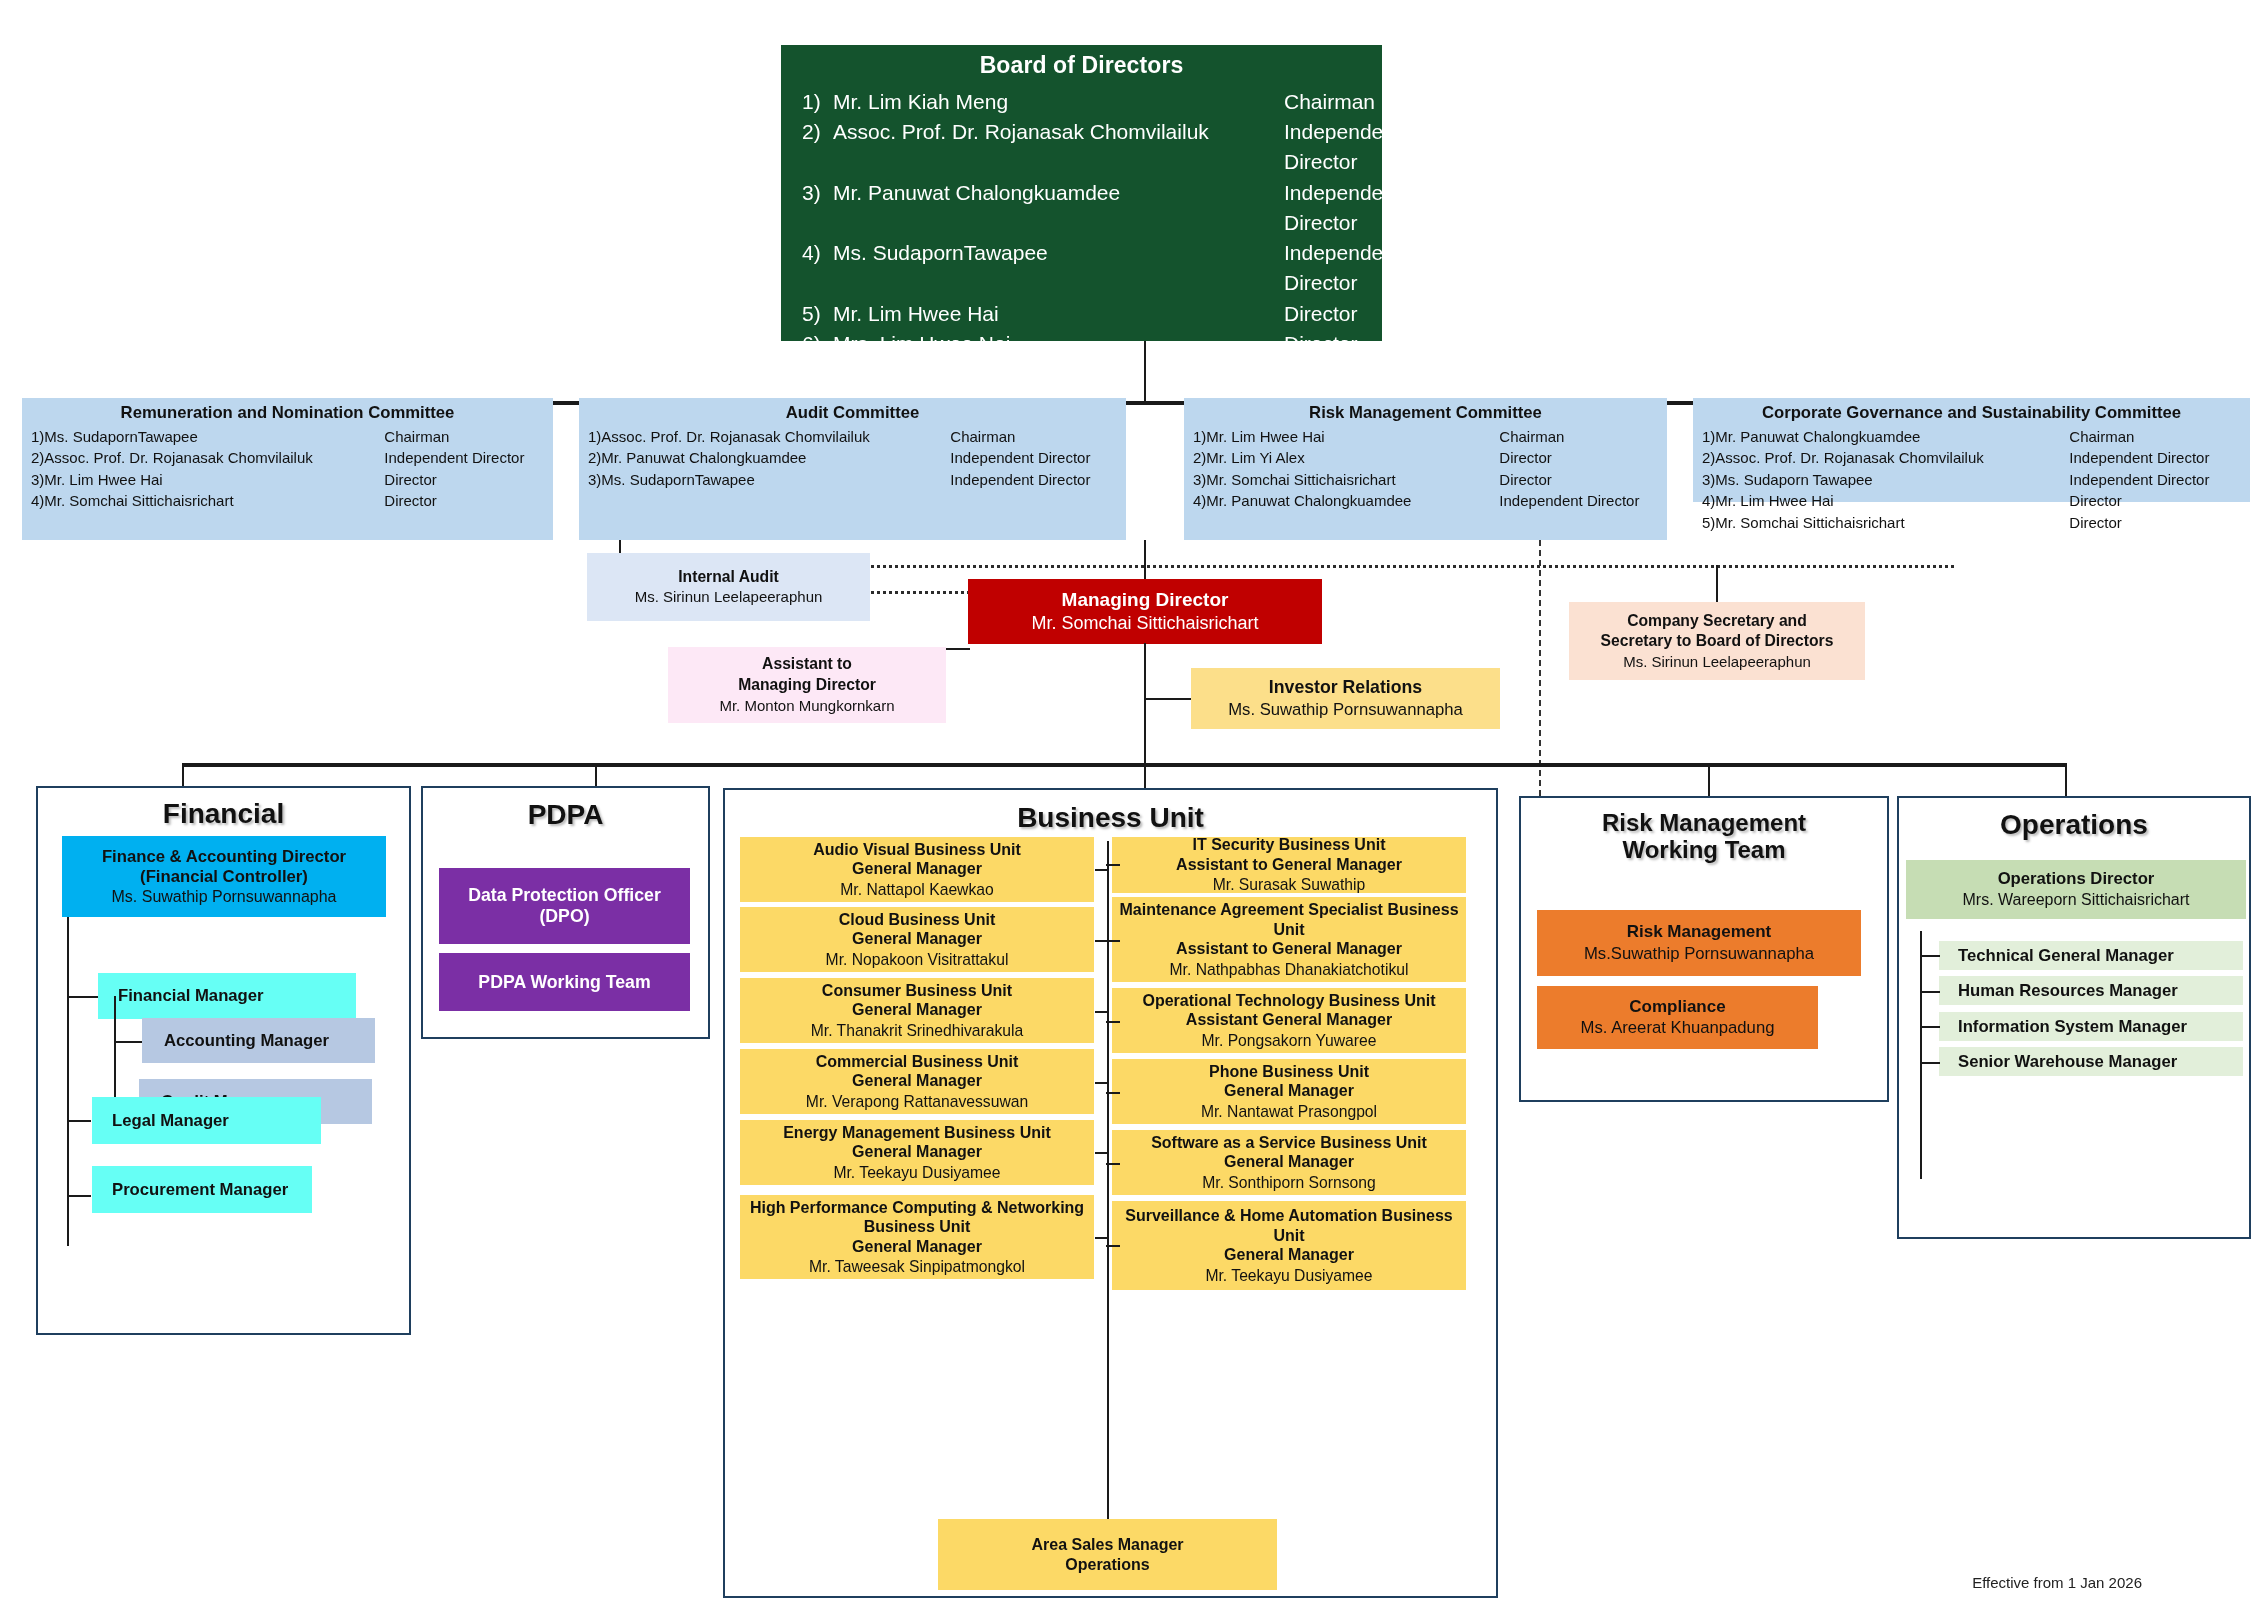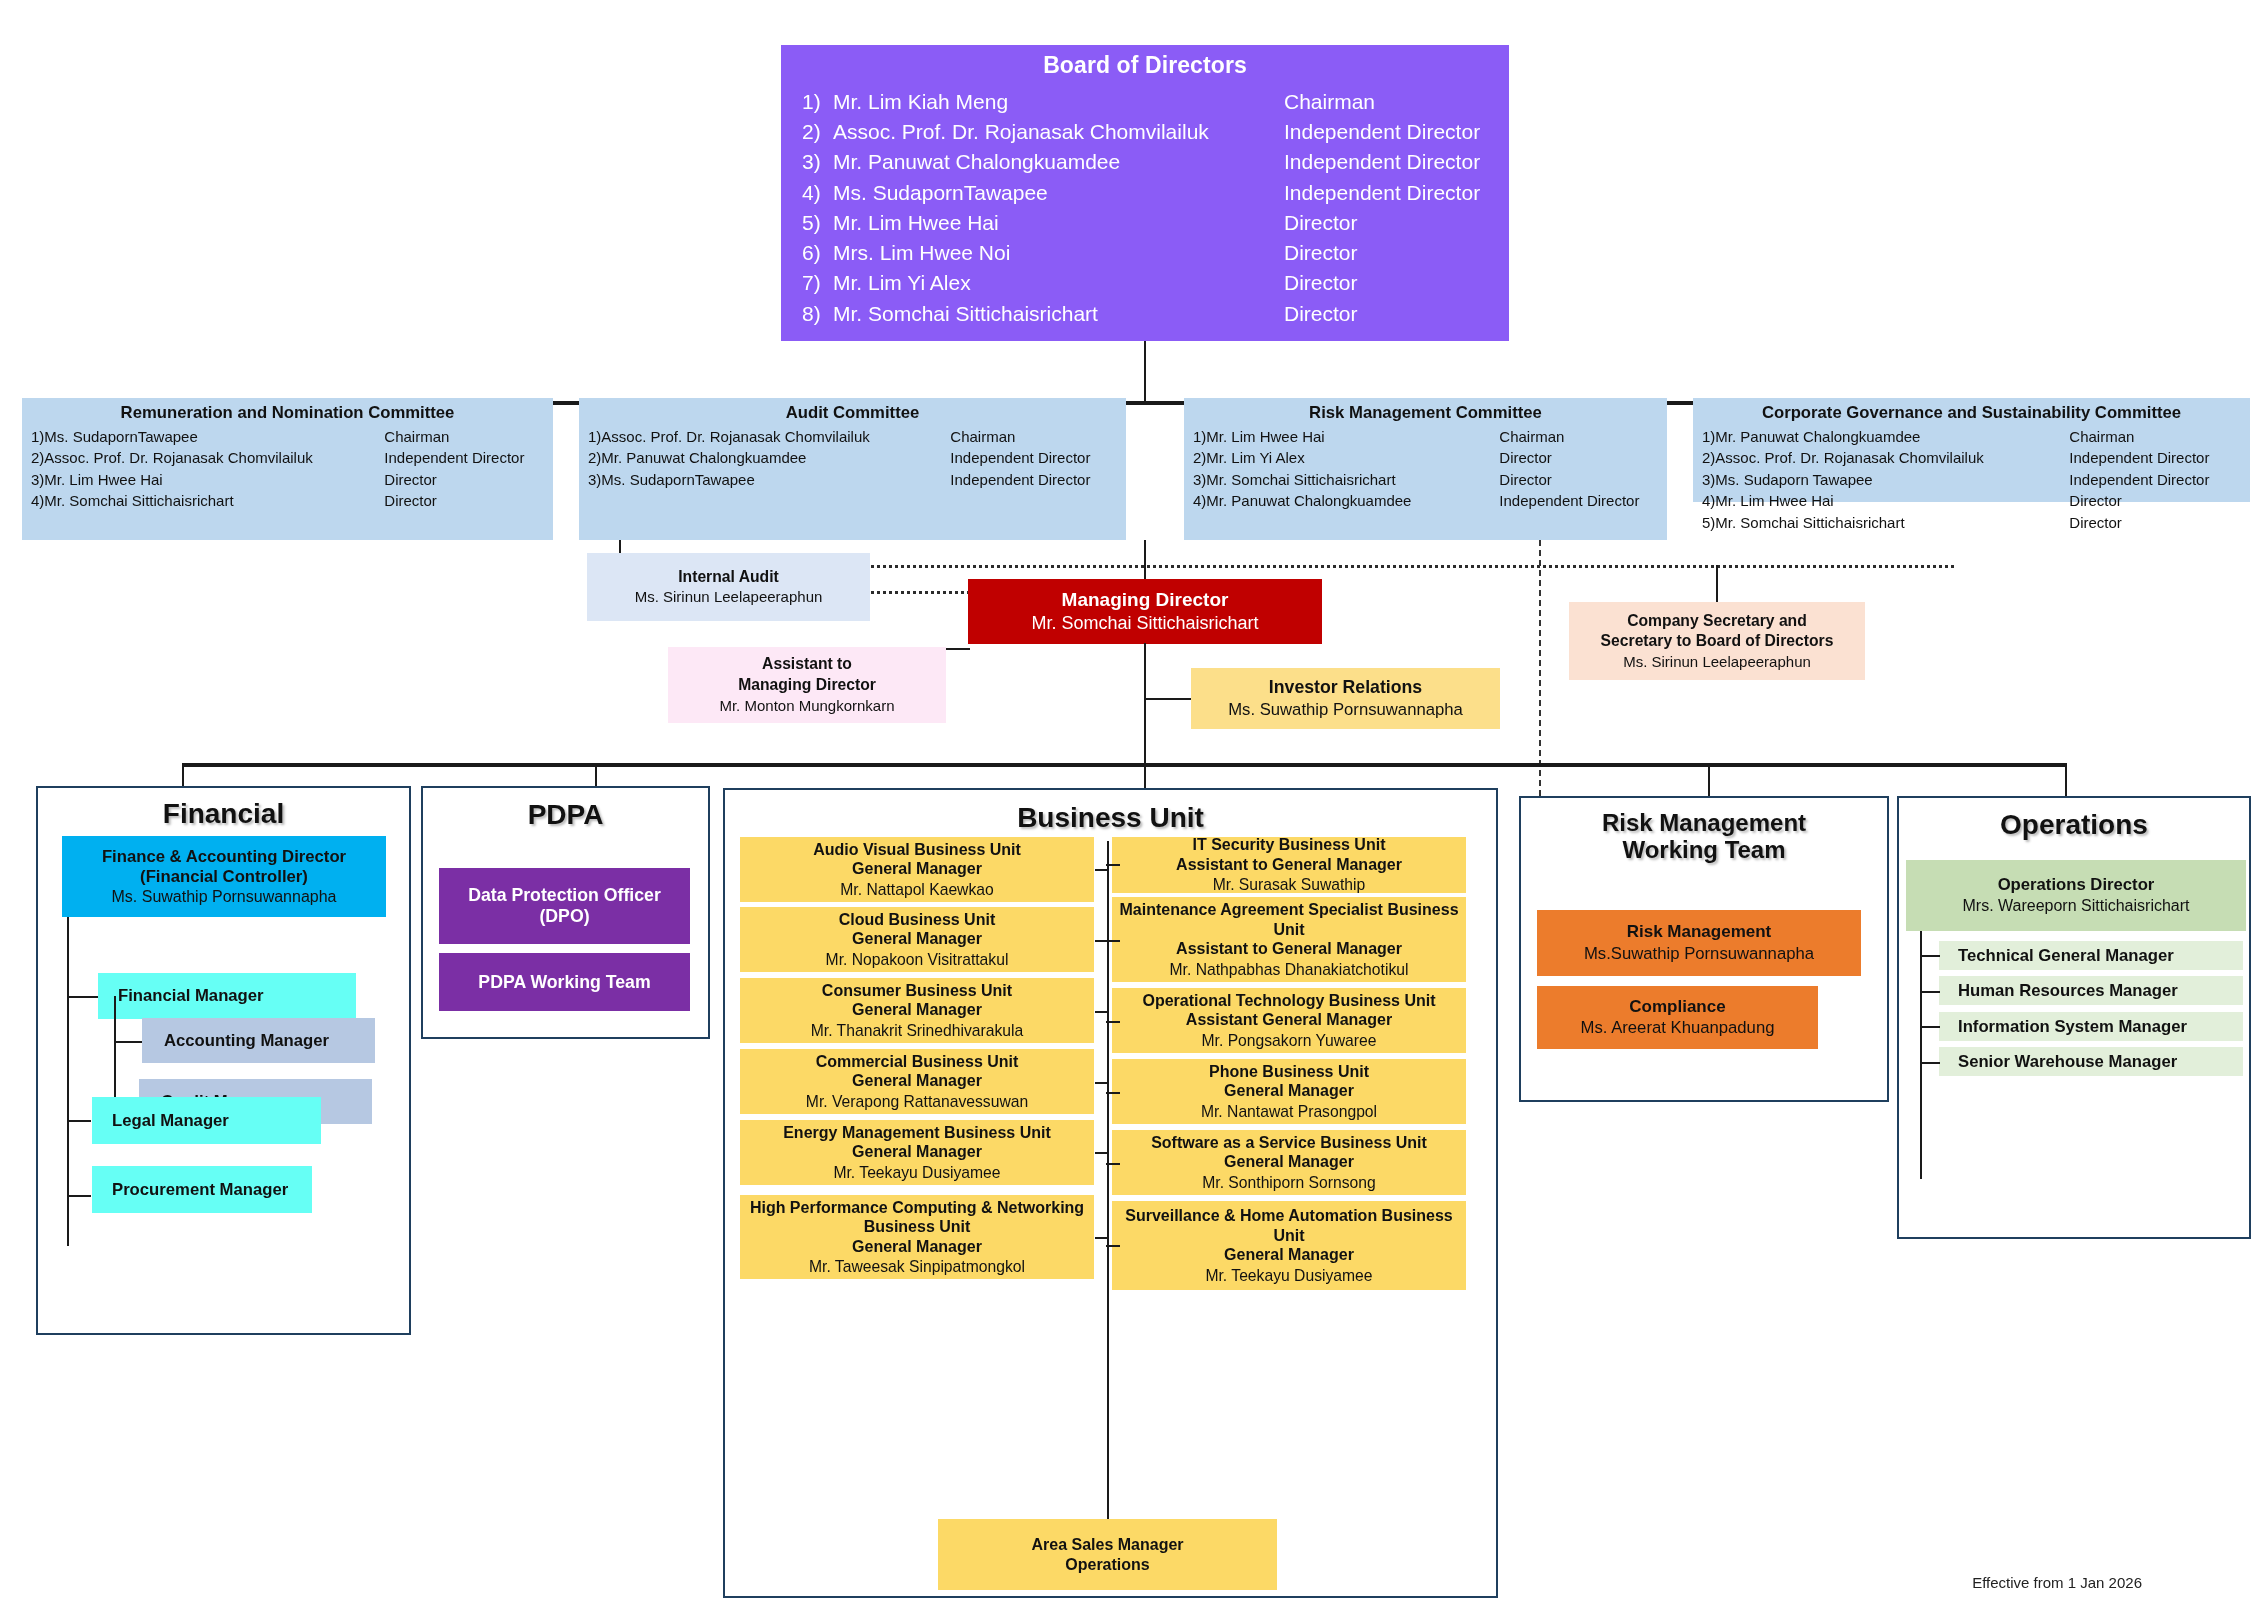--- a/index.html
+++ b/index.html
@@ -11,21 +11,21 @@
   
   .ln{position:absolute;background:#1a1a1a;}
   .vln{width:2px;}
   .hln{height:2px;}
   .dash-v{position:absolute;width:0;border-left:2.5px dashed #333;}
   .dot-h{position:absolute;height:0;border-top:3px dotted #2b2b2b;}
   .thin-v{position:absolute;width:1.5px;background:#1a1a1a;}
   .thin-h{position:absolute;height:1.5px;background:#1a1a1a;}
 
   
-  #board{left:781px;top:45px;width:728px;height:296px;background:#8b5cf6;color:#fff;
+  #board{left:781px;top:45px;width:601px;height:296px;background:#14532d;color:#fff;
          padding:7px 0 0 0;}
   #board .bt{font-weight:bold;font-size:23px;text-align:center;margin-bottom:8px;letter-spacing:0.1px;}
   #board .row{display:flex;font-size:21px;line-height:1.44;padding-left:21px;}
   #board .num{width:31px;flex:none;}
   #board .nm{width:451px;flex:none;}
 
   
   .cmte{background:#bdd7ee;color:#111;padding:5px 0 6px 0;}
   .cmte .ct{font-weight:bold;text-align:center;font-size:16.7px;margin-bottom:3px;}
   .cmte .row{display:flex;font-size:15px;line-height:1.43;padding-left:9px;}
@@ -458,21 +458,21 @@
       <div class="n">Ms.Suwathip Pornsuwannapha</div>
     </div>
     <div class="abs ctr orange" style="left:16px;top:188px;width:281px;height:63px;">
       <div class="t">Compliance</div>
       <div class="n">Ms. Areerat Khuanpadung</div>
     </div>
   </div>
 
   <div class="abs panel" id="ops-panel">
     <div class="ptitle">Operations</div>
-    <div class="abs ctr opshead" style="left:7px;top:62px;width:340px;height:71px;">
+    <div class="abs ctr opshead" style="left:7px;top:62px;width:340px;height:59px;">
       <div class="t">Operations Director</div>
       <div class="n">Mrs. Wareeporn Sittichaisrichart</div>
     </div>
     <div class="thin-v" style="left:21px;top:133px;height:248px;"></div>
     <div id="ops-rows">
         <div class="abs opsrow" style="left: 40px; top: 143px; width: 304px; height: 29px;">
           <span>Technical General Manager</span>
         </div>
         <div class="thin-h" style="left: 21px; top: 157px; width: 20px;"></div>
         <div class="abs opsrow" style="left: 40px; top: 178px; width: 304px; height: 29px;">

